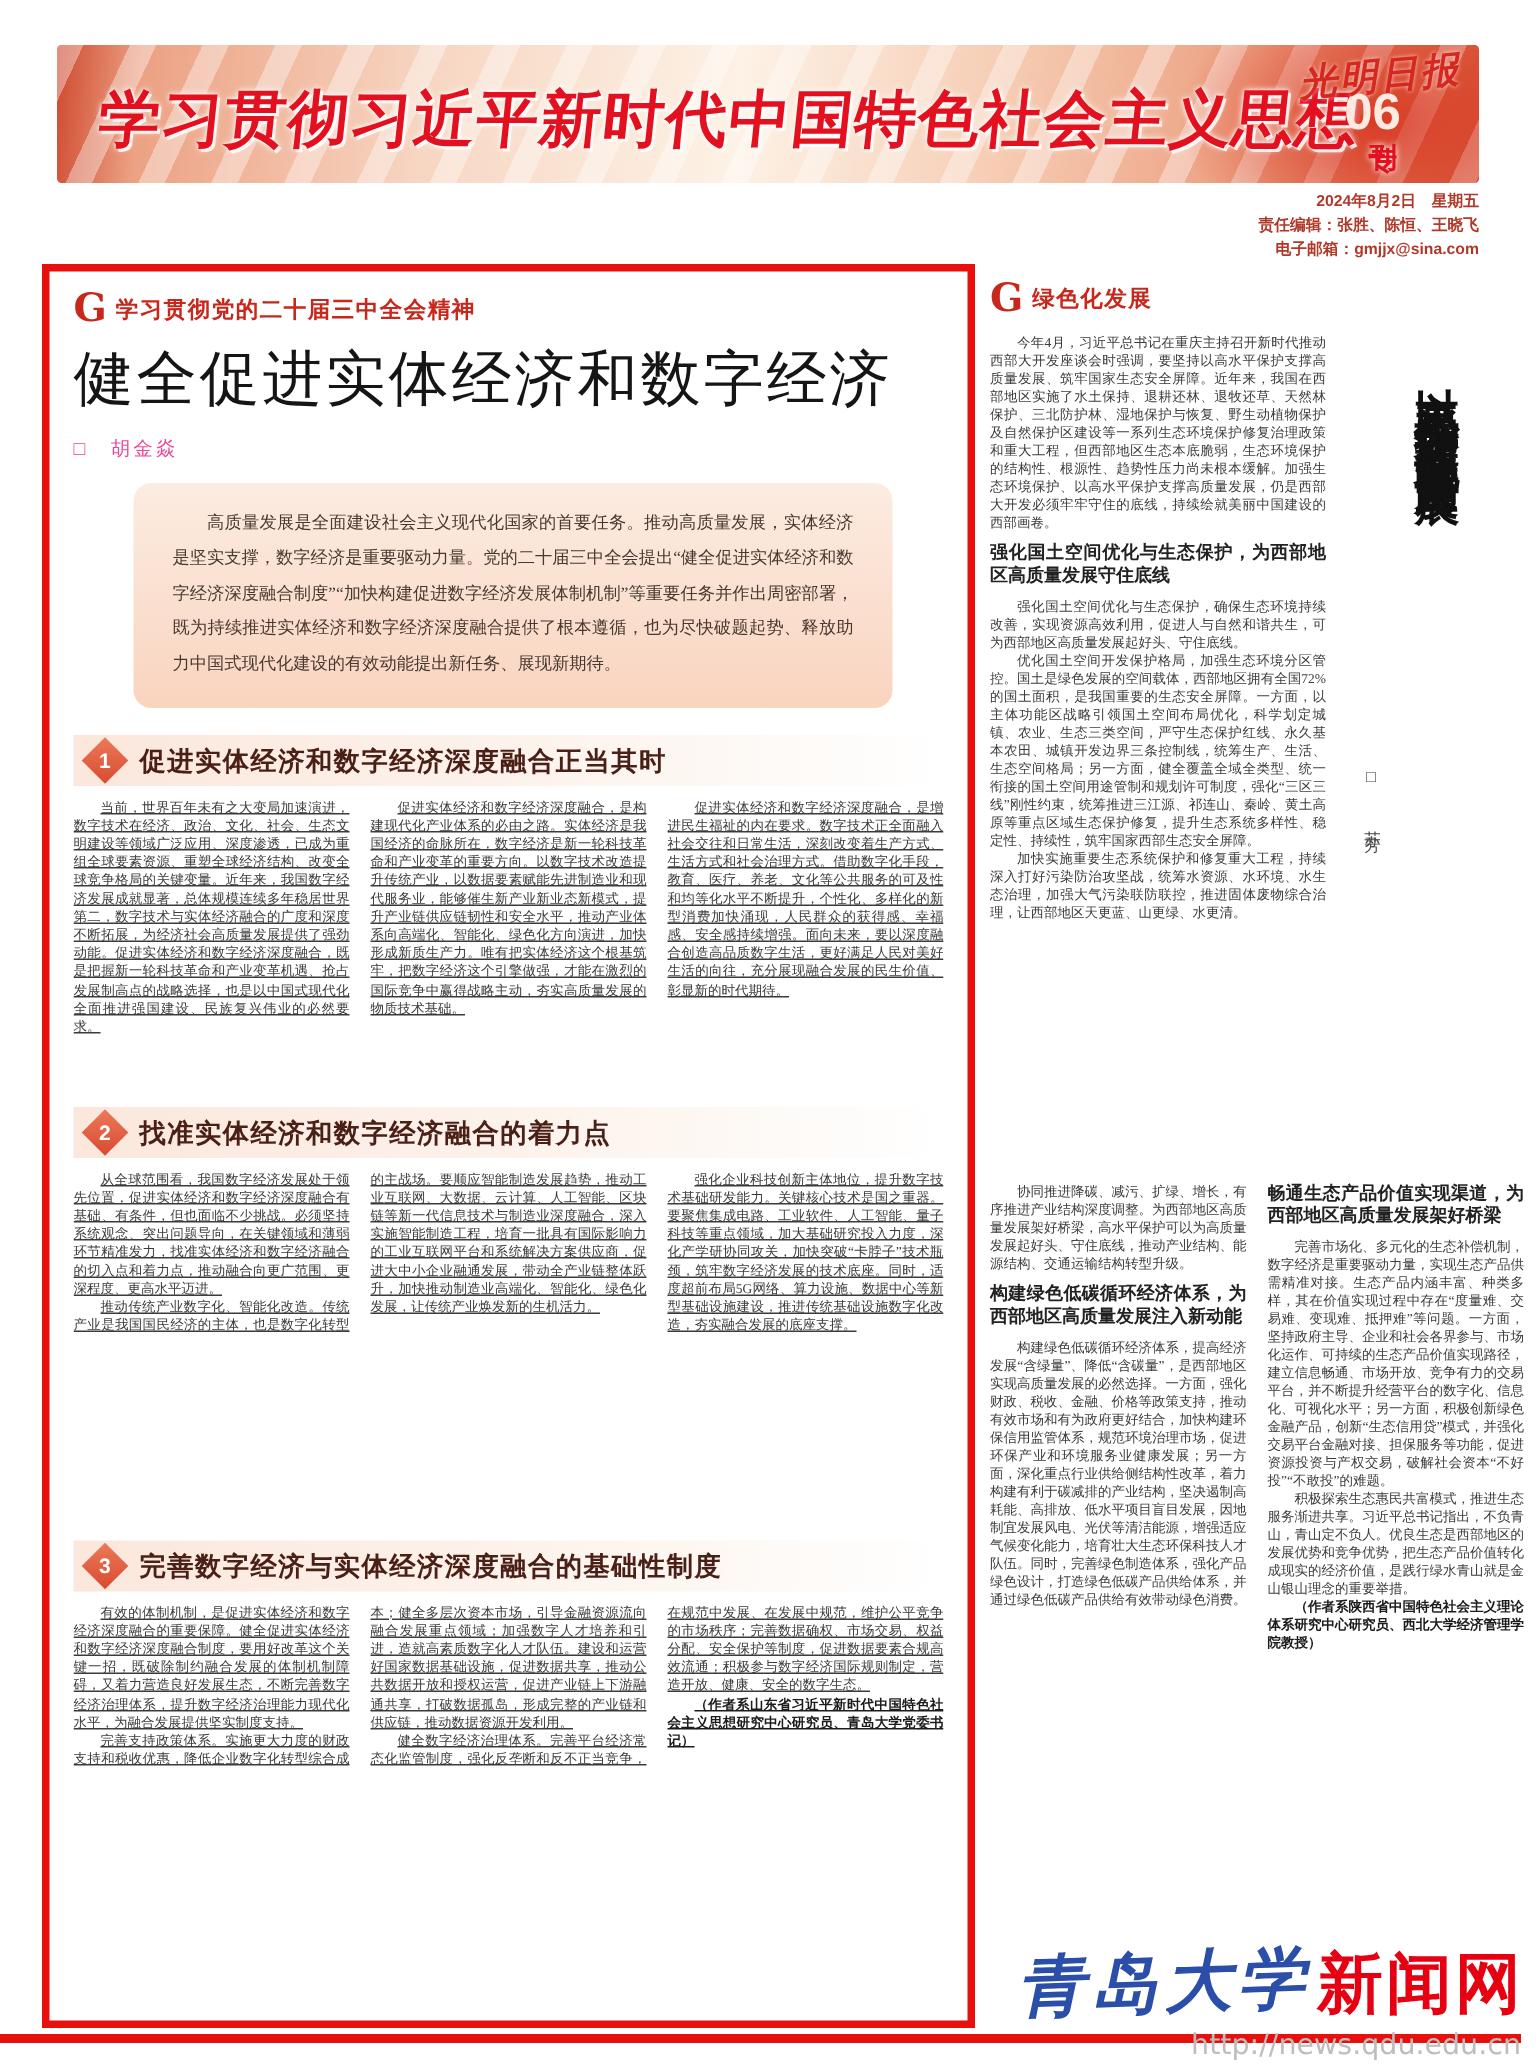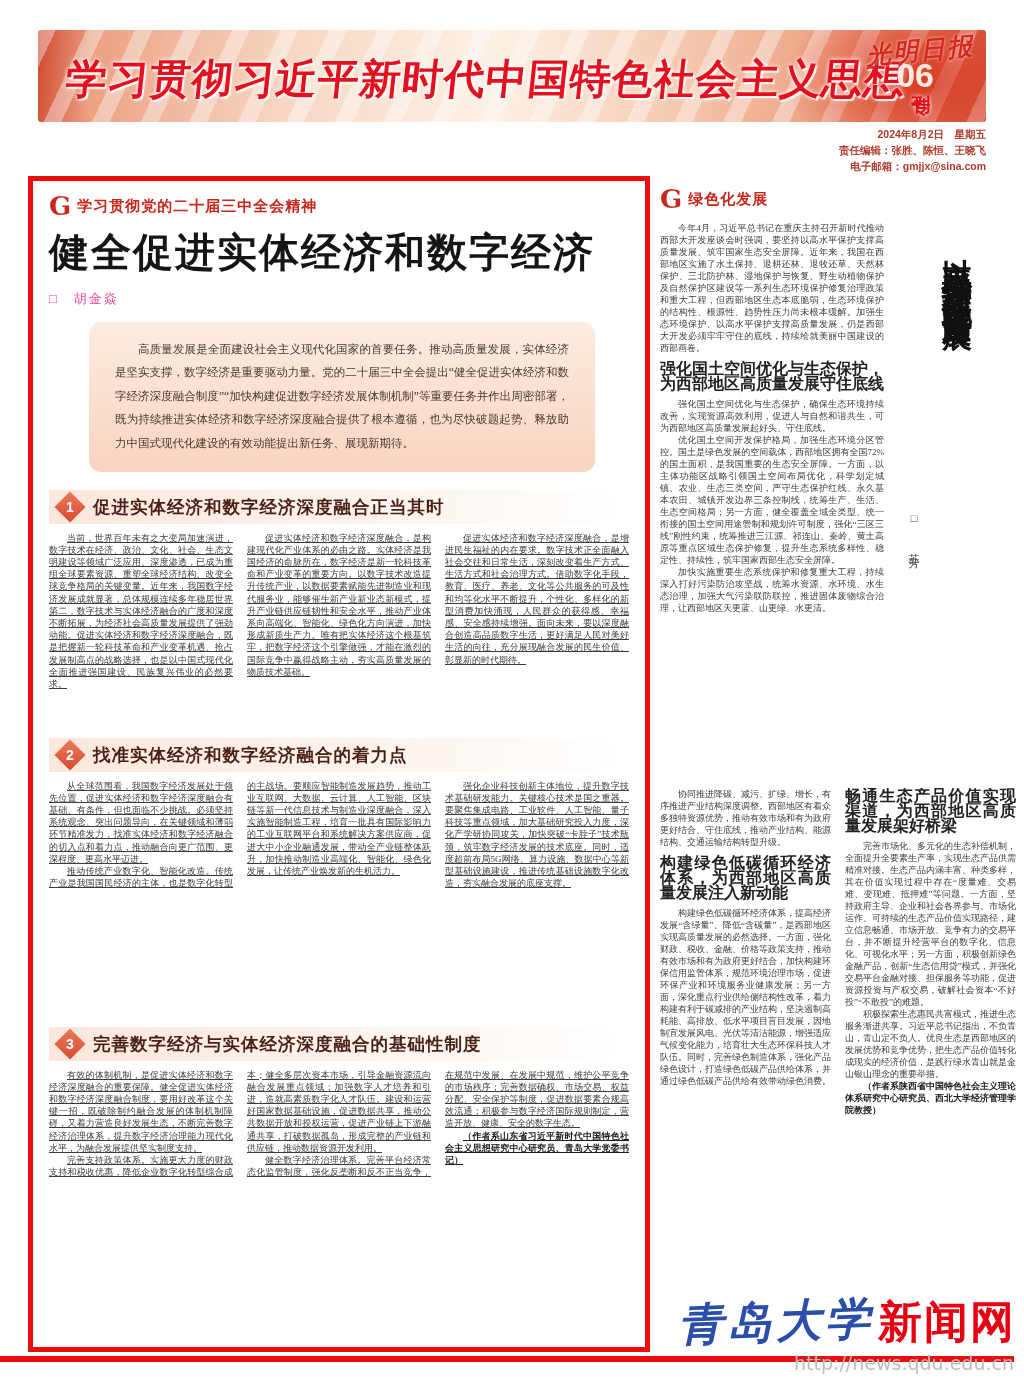--- a/index.html
+++ b/index.html
@@ -27,21 +27,21 @@
   .masthead-info{position:absolute;right:38px;top:126px;text-align:right;z-index:2;
     font-family:"Liberation Sans",sans-serif;}
   .masthead-info div{font-size:10.5px;line-height:16px;color:#b03a2a;font-weight:700;}
 
   
   .main-box{position:absolute;left:28px;top:176px;width:622px;height:1176px;
     border:5px solid #e8100c;box-sizing:border-box;padding:12px 16px 8px;background:#fff;}
   .eyebrow{display:flex;align-items:center;gap:6px;margin:2px 0 10px;}
   .g-logo{font-size:26px;line-height:22px;font-weight:900;color:#c8281c;font-family:"DejaVu Serif",serif;}
   .eyebrow-text{font-size:15px;font-weight:900;color:#c8281c;letter-spacing:1px;}
-  .headline{font-size:40px;font-weight:700;color:#151515;line-height:1.32;letter-spacing:2px;margin:4px 0 10px;}
+  .headline{font-size:40px;font-weight:400;color:#151515;line-height:1.32;letter-spacing:2px;margin:4px 0 10px;}
   .byline{font-size:13px;color:#ec4899;margin:6px 0 14px;letter-spacing:2px;}
   .lead-box{margin:0 34px 18px 40px;padding:16px 26px;border-radius:12px;
     background:linear-gradient(180deg,#fcece1 0%,#f9d4bf 100%);
     font-size:11.5px;line-height:2.05;color:#47392f;text-align:justify;text-indent:2em;}
 
   .section-head{display:flex;align-items:center;gap:12px;margin:10px 0 8px;
     background:linear-gradient(to right,#fbe7dc,#fdf7f2 70%,rgba(255,255,255,0));
     padding:5px 10px 5px 4px;}
   .diamond{width:22px;height:22px;flex:0 0 22px;transform:rotate(45deg);margin-left:6px;
     background:linear-gradient(135deg,#ec7a5a,#d94a30);display:flex;align-items:center;justify-content:center;}
@@ -53,21 +53,21 @@
   .cols3 p{margin:0;text-indent:2em;text-decoration:underline;}
   .cols3 .attr-p,.cols2 .attr-p{font-weight:700;color:#1c1c1c;}
   .h-s1{height:196px;} .h-s2{height:237px;} .h-s3{height:192px;}
 
   
   .side{position:absolute;left:660px;top:188px;width:356px;}
   .side .eyebrow{margin:0 0 12px;}
   .side-top{display:flex;height:556px;overflow:hidden;justify-content:flex-end;}
   .side-intro{width:224px;flex:0 0 224px;font-size:9px;line-height:12px;text-align:justify;color:#3b3b3b;overflow:hidden;}
   .side-intro p,.cols2 p{margin:0;text-indent:2em;}
-  .sub-h{font-size:16px;line-height:15px;font-weight:900;color:#222;margin:7px 0 !important;
+  .sub-h{font-size:12px;line-height:15px;font-weight:900;color:#222;margin:7px 0 !important;
     text-indent:0 !important;}
   .v-title-zone{position:relative;flex:1;}
   .v-title{position:absolute;left:58px;top:12px;height:540px;writing-mode:vertical-rl;text-orientation:upright;
     font-size:30px;font-weight:900;color:#111;letter-spacing:4px;line-height:1;}
   .v-byline{position:absolute;left:22px;top:290px;writing-mode:vertical-rl;text-orientation:upright;
     font-size:11px;color:#444;letter-spacing:4px;}
   .cols2{column-count:2;column-gap:14px;margin-top:10px;height:552px;overflow:hidden;
     font-size:9px;line-height:12px;text-align:justify;color:#3b3b3b;}
 
   
@@ -157,25 +157,25 @@
         <p class="">强化国土空间优化与生态保护，确保生态环境持续改善，实现资源高效利用，促进人与自然和谐共生，可为西部地区高质量发展起好头、守住底线。</p>
         <p class="">优化国土空间开发保护格局，加强生态环境分区管控。国土是绿色发展的空间载体，西部地区拥有全国72%的国土面积，是我国重要的生态安全屏障。一方面，以主体功能区战略引领国土空间布局优化，科学划定城镇、农业、生态三类空间，严守生态保护红线、永久基本农田、城镇开发边界三条控制线，统筹生产、生活、生态空间格局；另一方面，健全覆盖全域全类型、统一衔接的国土空间用途管制和规划许可制度，强化“三区三线”刚性约束，统筹推进三江源、祁连山、秦岭、黄土高原等重点区域生态保护修复，提升生态系统多样性、稳定性、持续性，筑牢国家西部生态安全屏障。</p>
         <p class="">加快实施重要生态系统保护和修复重大工程，持续深入打好污染防治攻坚战，统筹水资源、水环境、水生态治理，加强大气污染联防联控，推进固体废物综合治理，让西部地区天更蓝、山更绿、水更清。</p>
       </div>
     <div class="v-title-zone">
       <div class="v-byline">□ 苏芳</div>
       <div class="v-title">以高水平保护支撑西部地区高质量发展</div>
     </div>
   </div>
   <div class="cols2">
-      <p class="">协同推进降碳、减污、扩绿、增长，有序推进产业结构深度调整。西部地区有着众多独特资源优势，推动有效市场和有为政府更好结合、守住底线，推动产业结构、能源结构、交通运输结构转型升级。</p>
+      <p class="">协同推进降碳、减污、扩绿、增长，有序推进产业结构深度调整。为西部地区高质量发展架好桥梁，高水平保护可以为高质量发展起好头、守住底线，推动产业结构、能源结构、交通运输结构转型升级。</p>
       <h4 class="sub-h">构建绿色低碳循环经济体系，为西部地区高质量发展注入新动能</h4>
       <p class="">构建绿色低碳循环经济体系，提高经济发展“含绿量”、降低“含碳量”，是西部地区实现高质量发展的必然选择。一方面，强化财政、税收、金融、价格等政策支持，推动有效市场和有为政府更好结合，加快构建环保信用监管体系，规范环境治理市场，促进环保产业和环境服务业健康发展；另一方面，深化重点行业供给侧结构性改革，着力构建有利于碳减排的产业结构，坚决遏制高耗能、高排放、低水平项目盲目发展，因地制宜发展风电、光伏等清洁能源，增强适应气候变化能力，培育壮大生态环保科技人才队伍。同时，完善绿色制造体系，强化产品绿色设计，打造绿色低碳产品供给体系，并通过绿色低碳产品供给有效带动绿色消费。</p>
       <h4 class="sub-h">畅通生态产品价值实现渠道，为西部地区高质量发展架好桥梁</h4>
-      <p class="">完善市场化、多元化的生态补偿机制，全面提升全要素生产率，实现生态产品供需精准对接。生态产品内涵丰富、种类多样，其在价值实现过程中存在“度量难、交易难、变现难、抵押难”等问题。一方面，坚持政府主导、企业和社会各界参与、市场化运作、可持续的生态产品价值实现路径，建立信息畅通、市场开放、竞争有力的交易平台，并不断提升经营平台的数字化、信息化、可视化水平；另一方面，积极创新绿色金融产品，创新“生态信用贷”模式，并强化交易平台金融对接、担保服务等功能，促进资源投资与产权交易，破解社会资本“不好投”“不敢投”的难题。</p>
+      <p class="">完善市场化、多元化的生态补偿机制，数字经济是重要驱动力量，实现生态产品供需精准对接。生态产品内涵丰富、种类多样，其在价值实现过程中存在“度量难、交易难、变现难、抵押难”等问题。一方面，坚持政府主导、企业和社会各界参与、市场化运作、可持续的生态产品价值实现路径，建立信息畅通、市场开放、竞争有力的交易平台，并不断提升经营平台的数字化、信息化、可视化水平；另一方面，积极创新绿色金融产品，创新“生态信用贷”模式，并强化交易平台金融对接、担保服务等功能，促进资源投资与产权交易，破解社会资本“不好投”“不敢投”的难题。</p>
       <p class="">积极探索生态惠民共富模式，推进生态服务渐进共享。习近平总书记指出，不负青山，青山定不负人。优良生态是西部地区的发展优势和竞争优势，把生态产品价值转化成现实的经济价值，是践行绿水青山就是金山银山理念的重要举措。</p>
       <p class="attr-p">（作者系陕西省中国特色社会主义理论体系研究中心研究员、西北大学经济管理学院教授）</p>
     </div>
 </div>
 
 <div class="bottom-rule"></div>
 <div class="watermark">
   <span class="wm-blue">青岛大学</span>
   <span class="wm-red">新闻网</span>
 </div>

